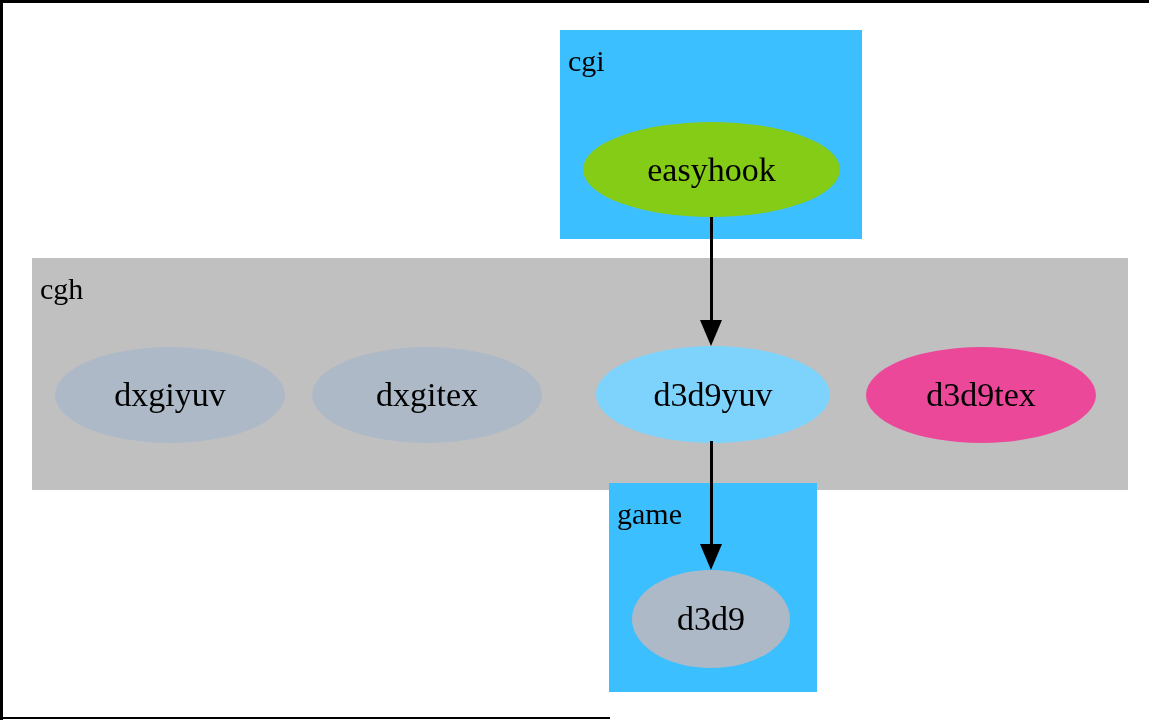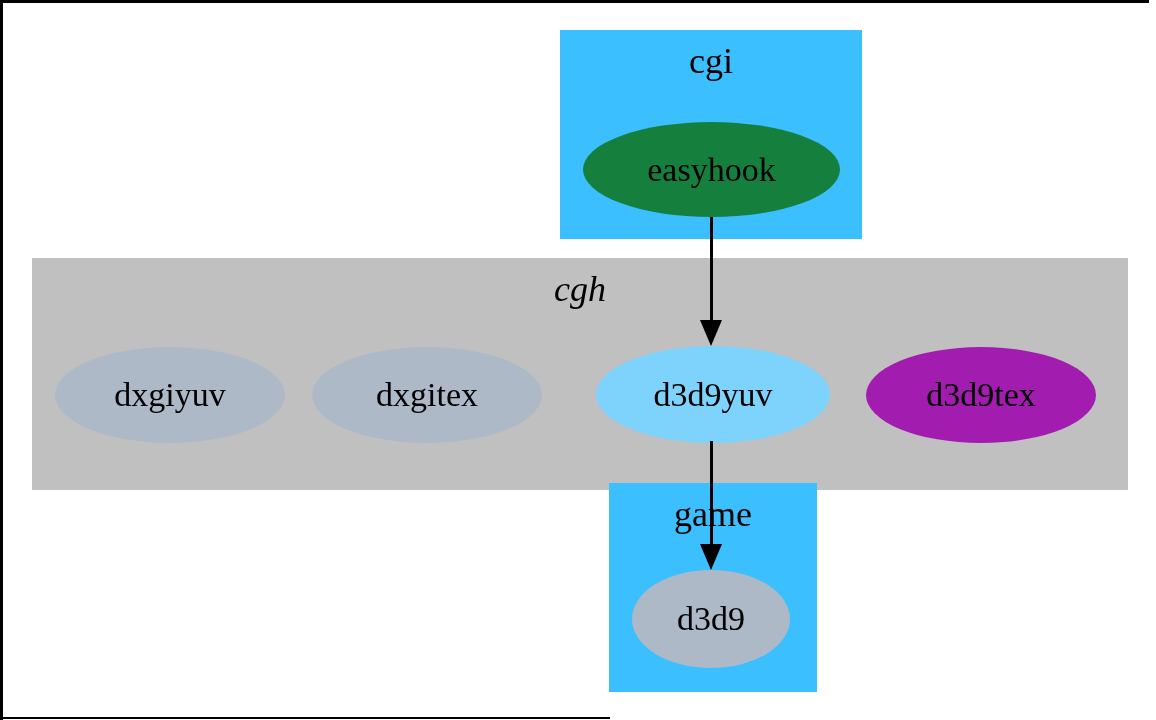--- a/index.html
+++ b/index.html
@@ -8,32 +8,32 @@
 
   .canvas { position: relative; width: 1156px; height: 720px; background: #ffffff; overflow: hidden; }
 
   
   .frame-left   { position: absolute; left: 0; top: 0; width: 3px; height: 720px; }
   .frame-top    { position: absolute; left: 0; top: 0; width: 1149px; height: 3px; }
   .frame-bottom { position: absolute; left: 0; top: 717px; width: 610px; height: 2px; }
 
   .cluster { position: absolute; }
   .cluster-label {
-    position: absolute; top: 12px; left: 0; width: 100%;
-    text-align: center; font-size: 36px; line-height: 38px;
+    position: absolute; top: 12px; left: 8px; width: 100%;
+    font-size: 30px; line-height: 38px;
   }
 
   .node {
     position: absolute; border-radius: 50%;
     display: flex; align-items: center; justify-content: center;
     font-size: 34px;
   }
 
   #cluster-cgi  { left: 560px; top: 30px;  width: 302px;  height: 209px; }
-  #cluster-cgh  { left: 32px;  top: 258px; width: 1096px; height: 232px; font-style: italic; }
+  #cluster-cgh  { left: 32px;  top: 258px; width: 1096px; height: 232px; }
   #cluster-game { left: 609px; top: 483px; width: 208px;  height: 209px; }
 
   #node-easyhook { left: 583px; top: 122px; width: 257px; height: 95px; }
   #node-dxgiyuv  { left: 55px;  top: 347px; width: 230px; height: 96px; }
   #node-dxgitex  { left: 312px; top: 347px; width: 230px; height: 96px; }
   #node-d3d9yuv  { left: 596px; top: 346px; width: 234px; height: 97px; }
   #node-d3d9tex  { left: 866px; top: 347px; width: 230px; height: 96px; }
   #node-d3d9     { left: 632px; top: 570px; width: 158px; height: 98px; }
 
   .edge-line { position: absolute; width: 3px; }
@@ -62,37 +62,37 @@
   </div>
 
   <div class="cluster" id="cluster-cgh" style="background: rgb(192, 192, 192);">
     <div class="cluster-label">cgh</div>
   </div>
 
   <div class="cluster" id="cluster-game" style="background: rgb(60, 191, 255);">
     <div class="cluster-label">game</div>
   </div>
 
-  <div class="node" id="node-easyhook" style="background: #15803d;">
+  <div class="node" id="node-easyhook" style="background: #84cc16;">
     <span>easyhook</span>
   </div>
 
   <div class="node" id="node-dxgiyuv" style="background: rgb(174, 185, 200);">
     <span>dxgiyuv</span>
   </div>
 
   <div class="node" id="node-dxgitex" style="background: rgb(174, 185, 200);">
     <span>dxgitex</span>
   </div>
 
   <div class="node" id="node-d3d9yuv" style="background: #7dd3fc;">
     <span>d3d9yuv</span>
   </div>
 
-  <div class="node" id="node-d3d9tex" style="background: #a21caf;">
+  <div class="node" id="node-d3d9tex" style="background: #ec4899;">
     <span>d3d9tex</span>
   </div>
 
   <div class="node" id="node-d3d9" style="background: rgb(174, 185, 200); text-align: center;">
     <span>d3d9</span>
   </div>
 
   <div class="edge-line" id="edge1-line" style="background: rgb(0, 0, 0);"></div>
   <div class="arrowhead" id="edge1-head" style="border-top-color: rgb(0, 0, 0);"></div>
 

